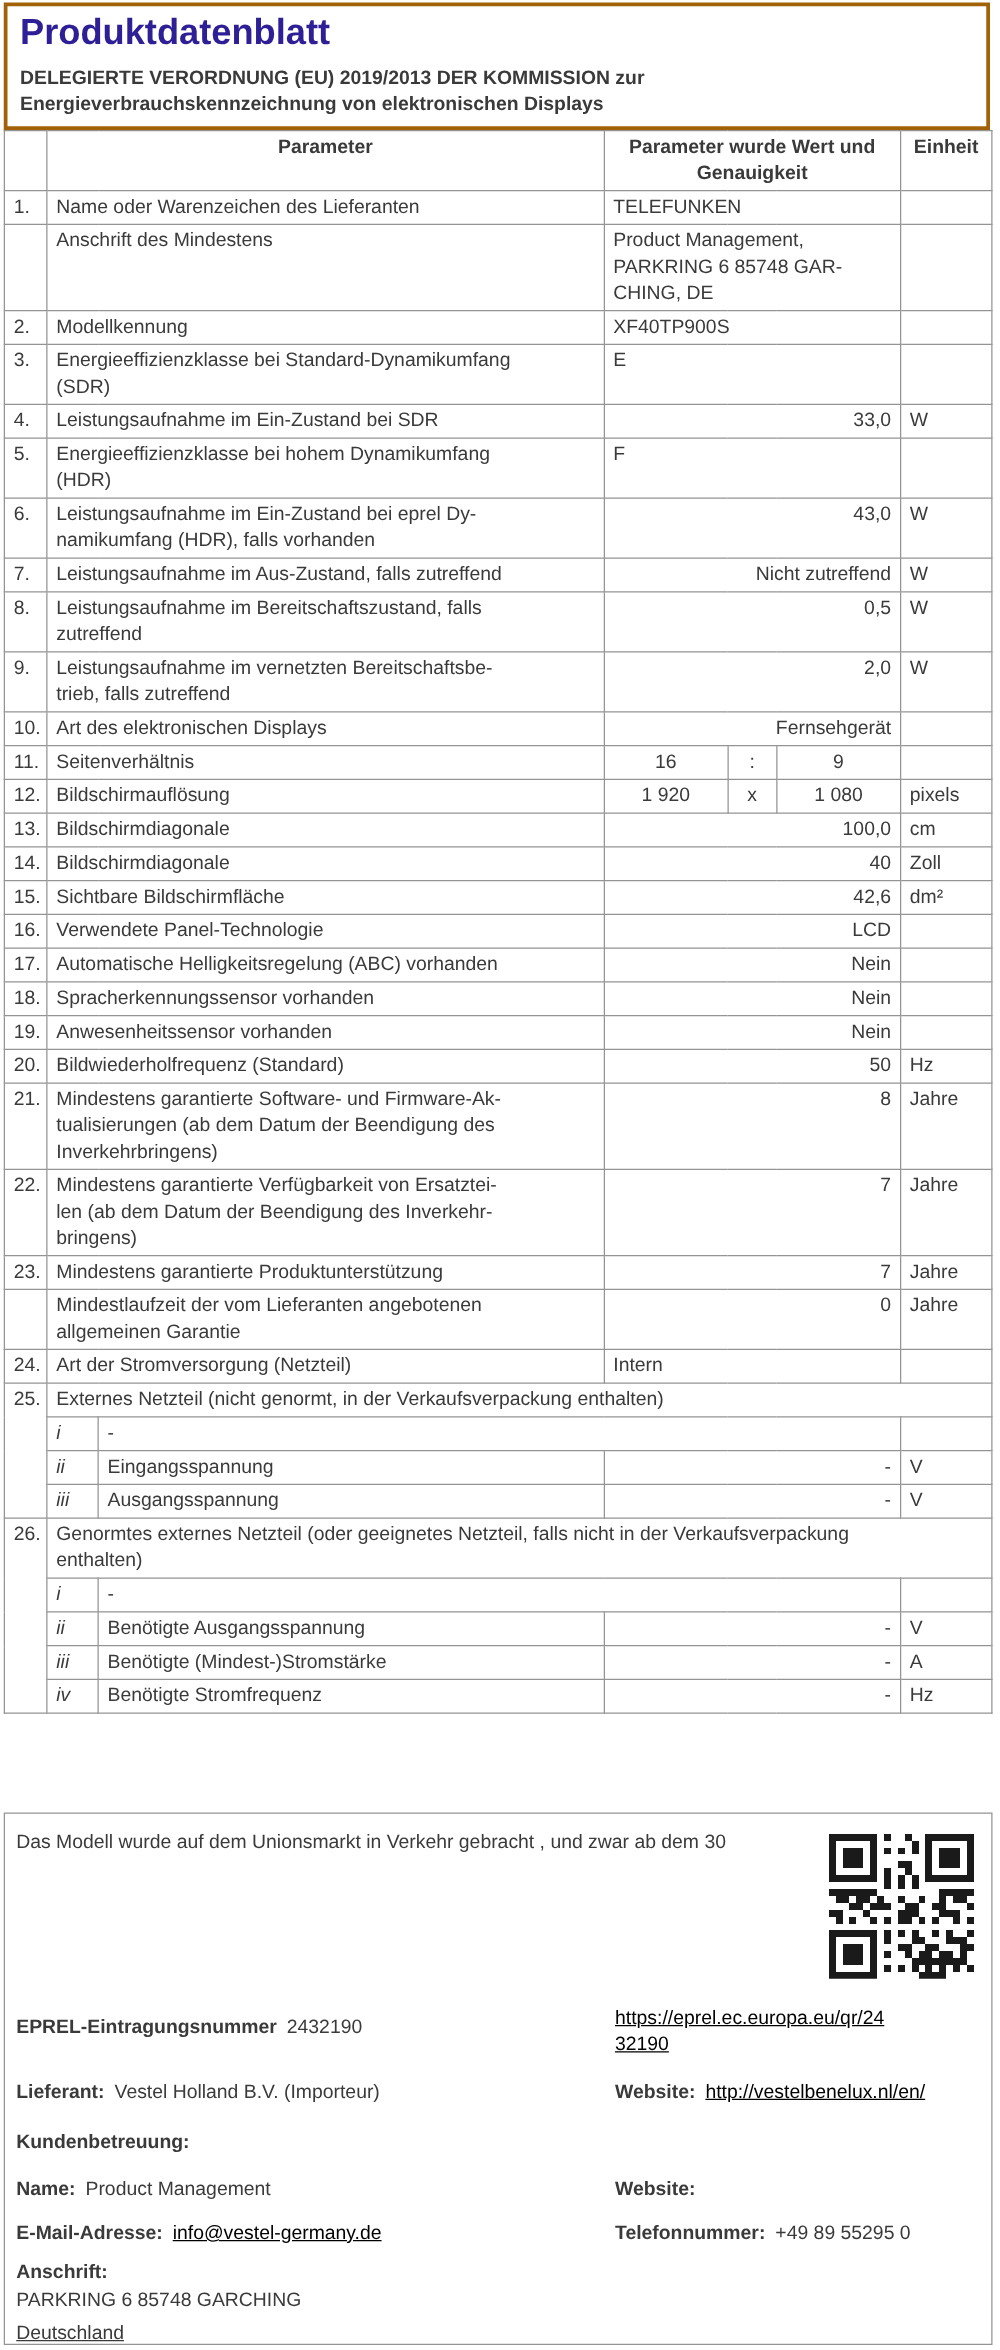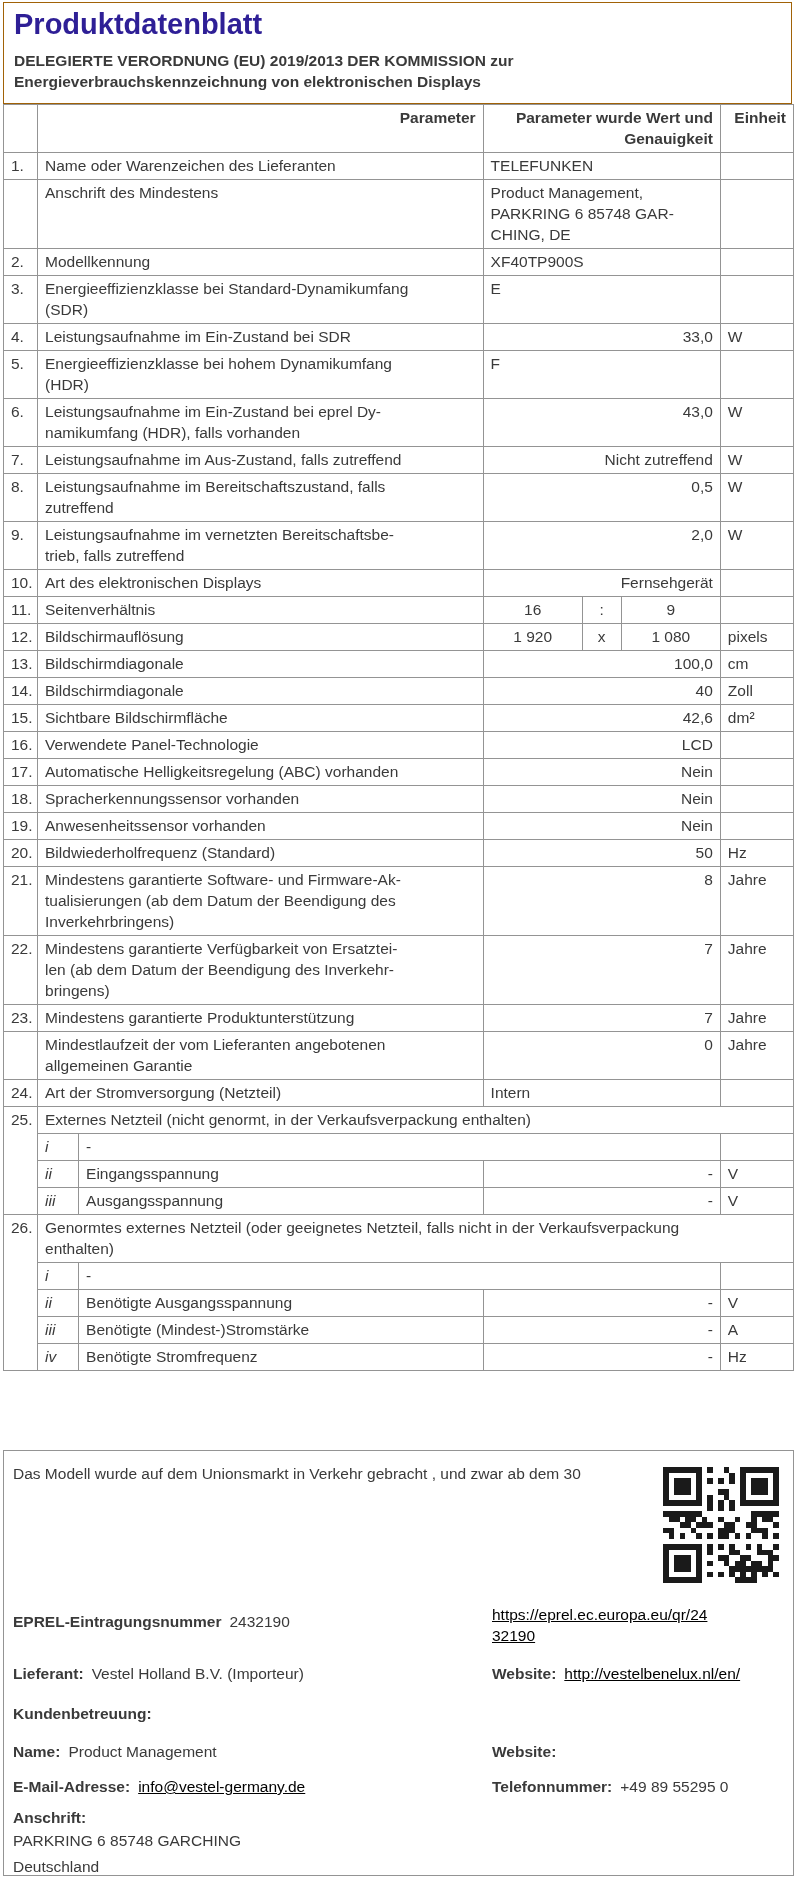--- a/index.html
+++ b/index.html
@@ -1,30 +1,30 @@
 <!DOCTYPE html>
 <html><head>
 <meta charset="utf-8">
 <style>
   html,body{margin:0;padding:0;background:#fff;}
   .page{position:relative;width:800px;height:1880px;background:#ffffff;
         font-family:"Liberation Sans",sans-serif;color:#3a3a3a;overflow:hidden;}
 
   
   .header-box{position:absolute;top:2px;left:3px;width:789px;height:102px;
-              border:1px solid #a16207;box-sizing:border-box;padding:3px 10px;}
+              border:3px solid #a16207;box-sizing:border-box;padding:3px 10px;}
   .doc-title{margin:2px 0 9px 0;font-size:29px;font-weight:bold;color:#2e1f96;}
   .doc-subtitle{font-size:15.5px;line-height:21px;white-space:pre-line;color:#3a3a3a;font-weight:bold;}
 
   
   .spec-table{position:absolute;top:104px;left:3px;width:791px;
               border-collapse:collapse;table-layout:fixed;}
   .spec-table td,.spec-table th{border:1px solid #949494;font-size:15.5px;line-height:21px;
               padding:2px 7px 3px 7px;vertical-align:top;overflow:hidden;}
-  .spec-table th{text-align:right;font-weight:bold;white-space:pre-line;}
+  .spec-table th{text-align:center;font-weight:bold;white-space:pre-line;}
   .c-num{padding-left:7px;}
   .c-param{white-space:pre-line;}
   .c-value{text-align:right;white-space:pre-line;}
   .c-value.left{text-align:left;}
   .c-mid{text-align:center;}
   .c-unit{text-align:left;}
   .c-sub{font-style:italic;padding-left:12px;}
 
   
   .footer-box{position:absolute;top:1450px;left:3px;width:791px;height:426px;
@@ -40,21 +40,21 @@
   .pos-eprel-link{top:153px;left:488px;}
   .pos-supplier{top:212px;left:9px;}
   .pos-website{top:212px;left:488px;}
   .pos-kunden{top:252px;left:9px;}
   .pos-name{top:290px;left:9px;}
   .pos-website2{top:290px;left:488px;}
   .pos-email{top:325px;left:9px;}
   .pos-phone{top:325px;left:488px;}
   .pos-anschrift{top:356px;left:9px;}
   .pos-addr1{top:379px;left:9px;}
-  .pos-addr2{top:405px;left:9px;}
+  .pos-addr2{top:405px;left:9px;text-decoration:underline;}
 </style>
 </head>
 <body>
 
 <div class="page">
 
   <div class="header-box">
     <div class="doc-title">Produktdatenblatt</div>
     <div class="doc-subtitle">DELEGIERTE VERORDNUNG (EU) 2019/2013 DER KOMMISSION zur
 Energieverbrauchskennzeichnung von elektronischen Displays</div>

